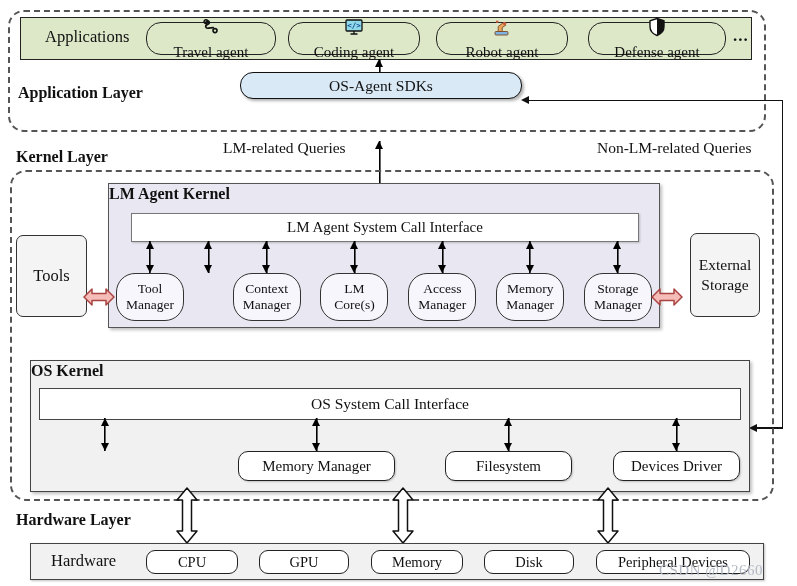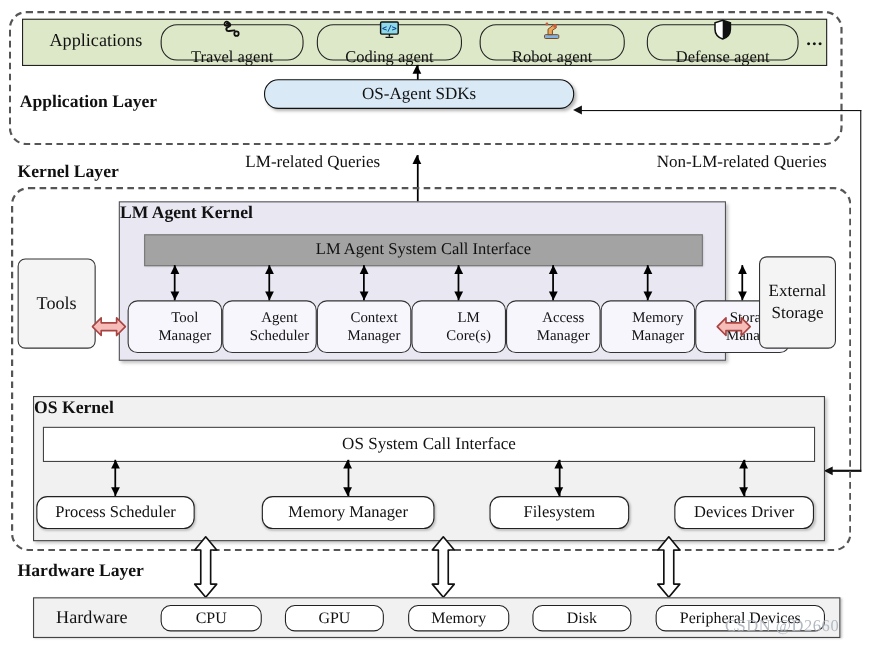--- a/index.html
+++ b/index.html
@@ -21,29 +21,29 @@
   .dots { font-weight:bold; font-size:17px; letter-spacing:1px; }
 
   
   .sdk-box {
     background:#d9e9f5; border:1.5px solid #111; box-shadow:2px 2px 3px rgba(0,0,0,0.3);
     display:flex; align-items:center; justify-content:center; font-size:15.5px;
   }
   .lm-kernel { background:#e9e8f2; border:1.5px solid #555; box-shadow:2px 2px 3px rgba(0,0,0,0.25); }
   .kernel-title { text-align:left; font-weight:bold; font-size:16px; padding-top:1px; }
   .lm-iface {
-    background:#a3a3a3; border:1.2px solid #777; box-shadow:1px 1px 2px rgba(0,0,0,0.2);
+    background:#ffffff; border:1.2px solid #777; box-shadow:1px 1px 2px rgba(0,0,0,0.2);
     display:flex; align-items:center; justify-content:center; font-size:15px;
   }
   .mgr-row { display:flex; justify-content:space-between; align-items:flex-start; }
   .mgr-cell { display:flex; flex-direction:column; align-items:center; }
   .mgr-box {
-    width:66px; height:46px; background:#f7f6fc; border:1.4px solid #333; border-radius:9px;
+    width:66px; height:46px; background:#f7f6fc; border:1.4px solid #333; border-radius:19px;
     display:flex; flex-direction:column; align-items:center; justify-content:center;
-    font-size:13.5px; line-height:1.18; text-align:center;padding-left:18px;
+    font-size:13.5px; line-height:1.18; text-align:center;
   }
   .side-box {
     background:#f4f4f4; border:1.4px solid #333; border-radius:7px;
     display:flex; flex-direction:column; align-items:center; justify-content:center;
     font-size:15.5px; text-align:center; line-height:1.3;
   }
   .os-kernel { background:#f1f1f1; border:1.5px solid #444; box-shadow:2px 2px 3px rgba(0,0,0,0.25); }
   .os-iface {
     background:#fff; border:1.3px solid #444;
     display:flex; align-items:center; justify-content:center; font-size:15.5px;
@@ -170,24 +170,20 @@
     <div class="abs mgr-row" style="left:7px; top:57px; width:536px;">
       <div class="mgr-cell">
         <div class="varrow" style="height:32px;"></div>
         <div class="mgr-box">
           <span>Tool</span>
           <span>Manager</span>
         </div>
       </div>
       <div class="mgr-cell">
         <div class="varrow" style="height:32px;"></div>
-        <div class="mgr-box">
-          <span>Agent</span>
-          <span>Scheduler</span>
-        </div>
       </div>
       <div class="mgr-cell">
         <div class="varrow" style="height:32px;"></div>
         <div class="mgr-box">
           <span>Context</span>
           <span>Manager</span>
         </div>
       </div>
       <div class="mgr-cell">
         <div class="varrow" style="height:32px;"></div>
@@ -241,23 +237,20 @@
 
   <div class="abs varrow" style="left:375px; top:327px; height:32px;"></div>
 
   <div class="abs os-kernel" style="left:30px; top:360px; width:718px; height:130px;">
     <div class="kernel-title">OS Kernel</div>
     <div class="abs os-iface" style="left:8px; top:27px; width:700px; height:30px;">
       <span>OS System Call Interface</span>
     </div>
     <div class="abs mgr-cell" style="left:3px; top:57px; width:142px;">
       <div class="varrow" style="height:33px;"></div>
-      <div class="os-pill" style="width:142px;">
-        <span>Process Scheduler</span>
-      </div>
     </div>
     <div class="abs mgr-cell" style="left:415px; top:57px; width:125px;">
       <div class="varrow" style="height:33px;"></div>
       <div class="os-pill" style="width:125px;">
         <span>Filesystem</span>
       </div>
     </div>
     <div class="abs mgr-cell" style="left:208px; top:57px; width:155px;">
       <div class="varrow" style="height:33px;"></div>
       <div class="os-pill" style="width:155px;">

